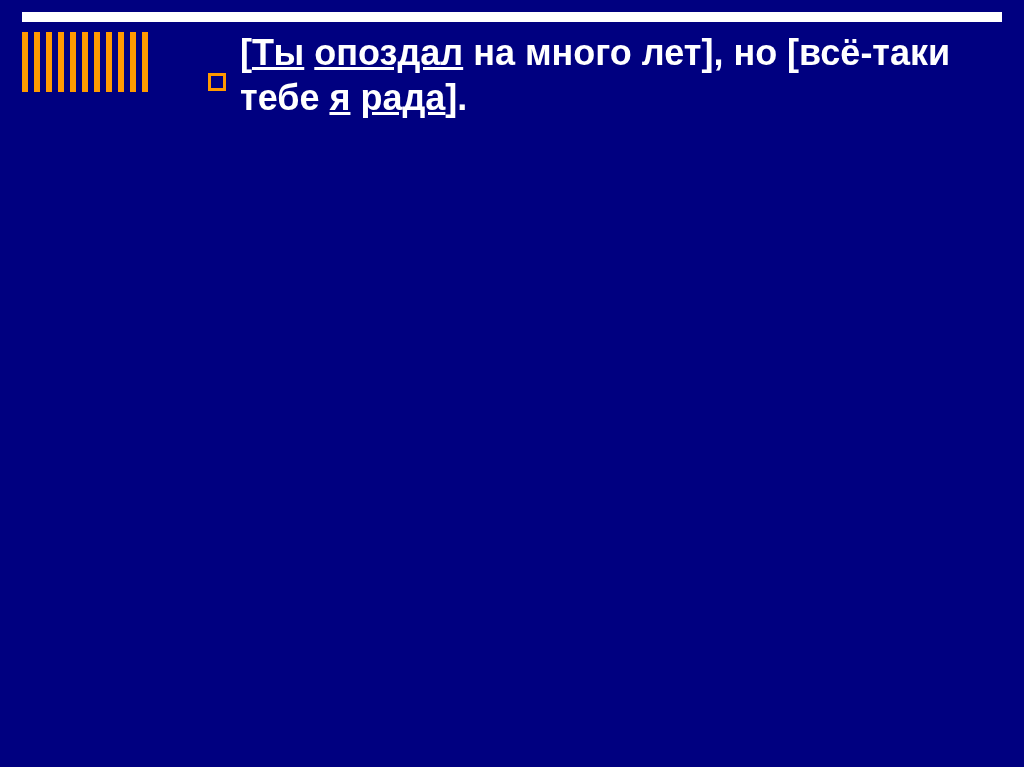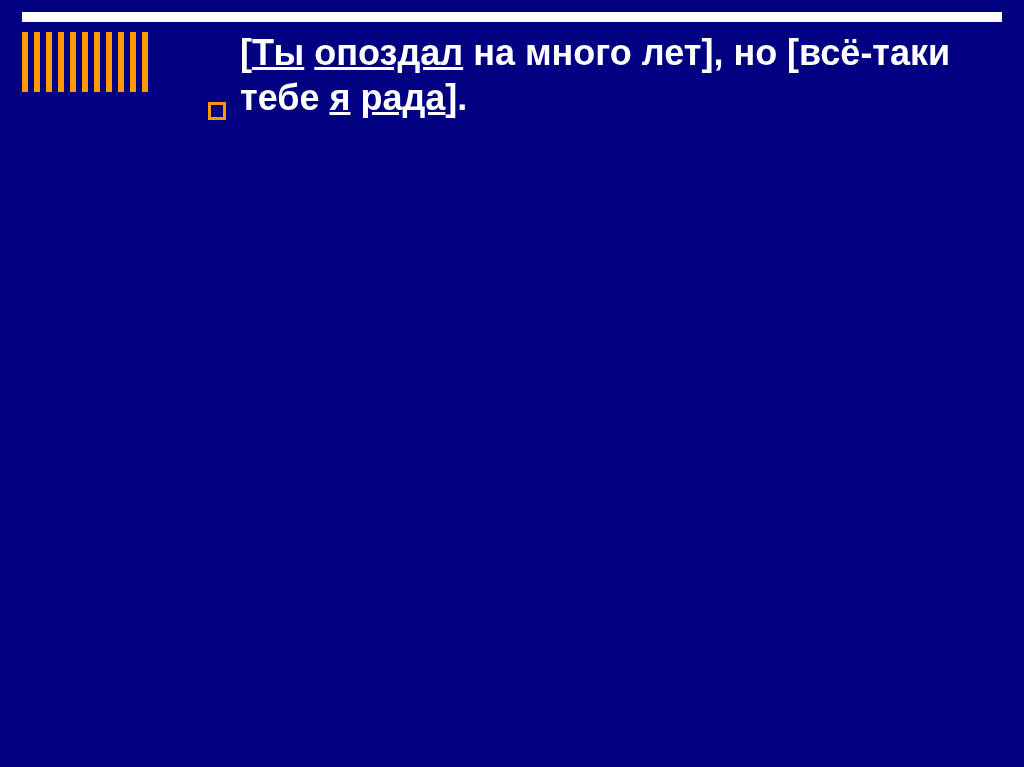--- a/index.html
+++ b/index.html
@@ -55,21 +55,21 @@
     letter-spacing: 0.2px;
   }
   .body {
     margin-left: 98px;
     color: #ffffff;
     font-size: 36px;
     line-height: 1.25;
   }
   .bullet-row {
     display: flex;
-    align-items: flex-end;
+    align-items: center;
     margin-bottom: 8px;
   }
   .bullet {
     flex: 0 0 auto;
     width: 18px;
     height: 18px;
     border: 3px solid #ff9900;
     box-sizing: border-box;
     margin-top: 14px;
     margin-right: 14px;

